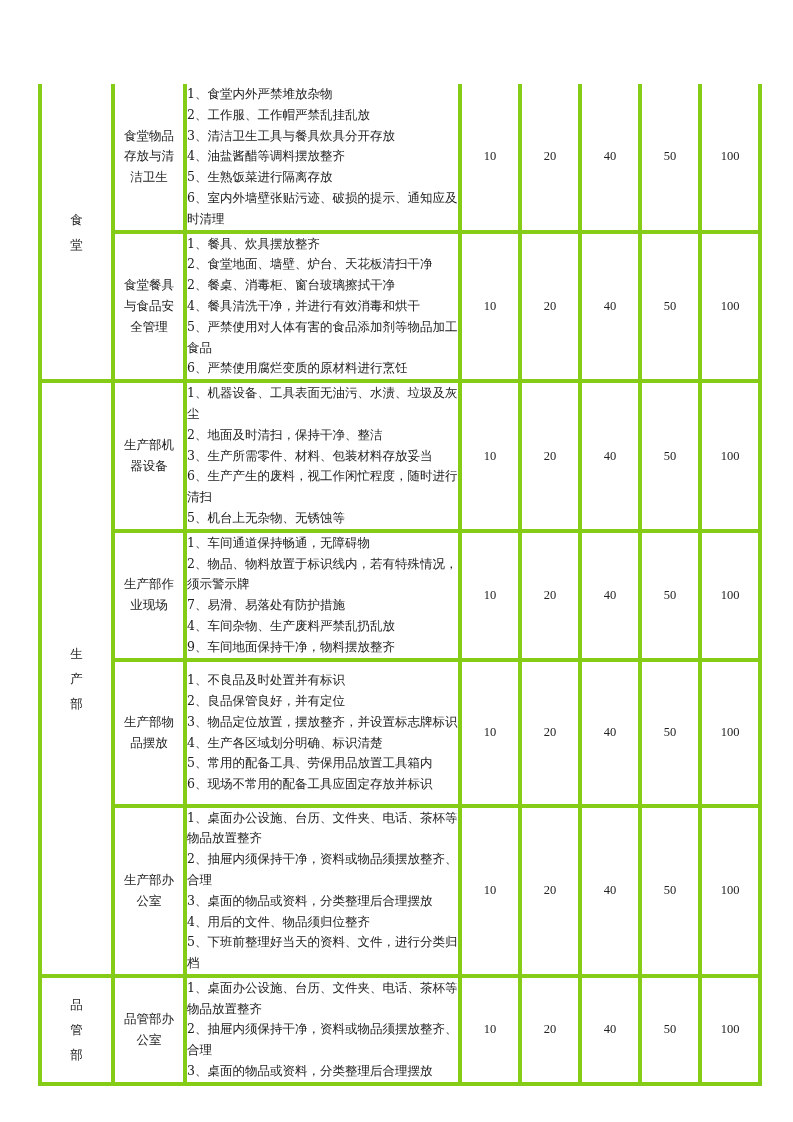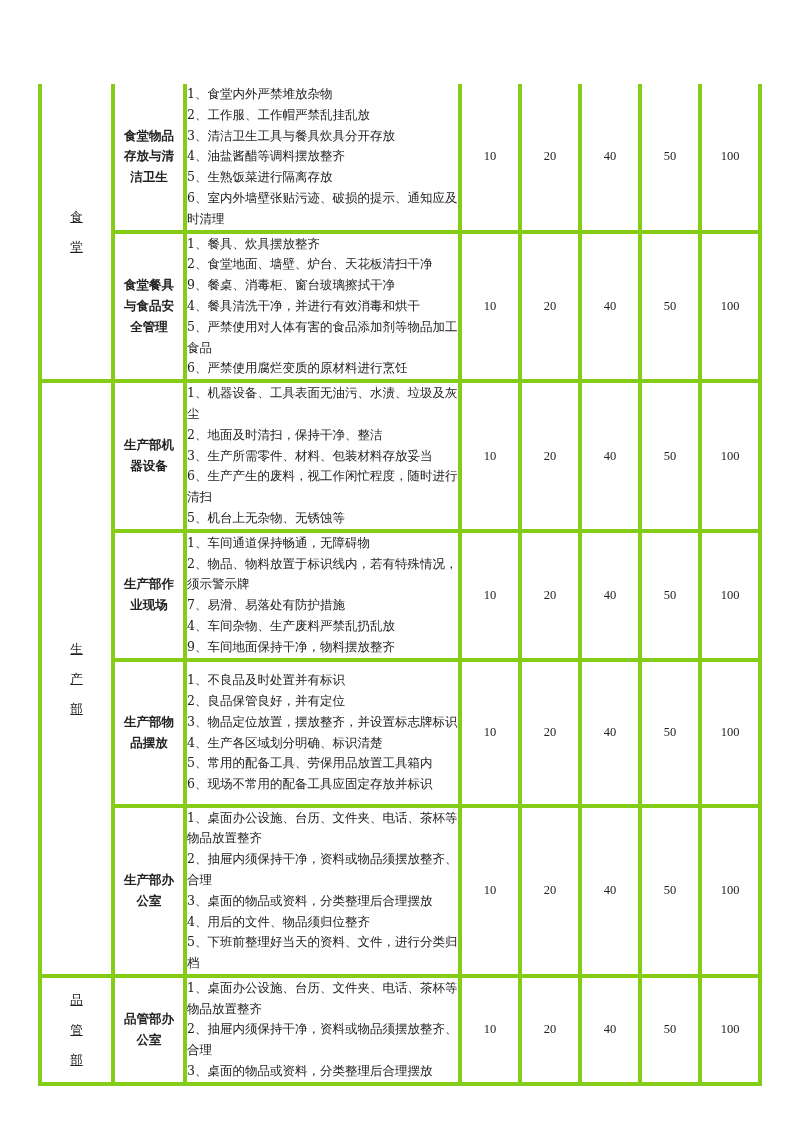--- a/index.html
+++ b/index.html
@@ -4,23 +4,23 @@
 <style>
   html, body { margin:0; padding:0; background:#ffffff; }
   body { width:793px; height:1122px; position:relative; overflow:hidden;
          font-family:"DejaVu Serif","Liberation Serif",serif; color:#222; }
   table.sheet { position:absolute; left:38px; top:84px; border-collapse:collapse;
                 table-layout:fixed; width:721px; }
   table.sheet td { border:4px solid #84cc16; padding:0; vertical-align:middle;
                    font-size:12.5px; line-height:20.8px; }
   table.sheet tr:first-child td { border-top:none; }
   td.dept { text-align:center; width:73px; }
-  td.dept .v { display:inline-block; width:1.1em; word-break:break-all; line-height:30px;text-decoration:underline; }
+  td.dept .v { display:inline-block; width:1.1em; word-break:break-all; line-height:25px; }
   td.area { text-align:center; width:72px; }
-  td.area .a { display:inline-block; width:52px; word-break:break-all; letter-spacing:0px; line-height:20.8px;font-weight:bold; }
+  td.area .a { display:inline-block; width:52px; word-break:break-all; letter-spacing:0px; line-height:20.8px; }
   td.reqs { width:275px; padding:0 4px 0 6px; }
   td.reqs div { white-space:normal; word-break:break-all; }
   td.num { width:60px; text-align:center; font-size:12px;font-family:Liberation Serif, serif; }
 </style>
 </head>
 <body>
 
 <table class="sheet">
   <colgroup>
     <col style="width:73px">
@@ -50,21 +50,21 @@
       <td class="num">40</td>
       <td class="num">50</td>
       <td class="num">100</td>
     </tr>
 
     <tr style="height:146px">
       <td class="area"><span class="a">食堂餐具与食品安全管理</span></td>
       <td class="reqs">
         <div>1、餐具、炊具摆放整齐</div>
         <div>2、食堂地面、墙壁、炉台、天花板清扫干净</div>
-        <div>9、餐桌、消毒柜、窗台玻璃擦拭干净</div>
+        <div>2、餐桌、消毒柜、窗台玻璃擦拭干净</div>
         <div>4、餐具清洗干净，并进行有效消毒和烘干</div>
         <div>5、严禁使用对人体有害的食品添加剂等物品加工食品</div>
         <div>6、严禁使用腐烂变质的原材料进行烹饪</div>
       </td>
       <td class="num">10</td>
       <td class="num">20</td>
       <td class="num">40</td>
       <td class="num">50</td>
       <td class="num">100</td>
     </tr>

